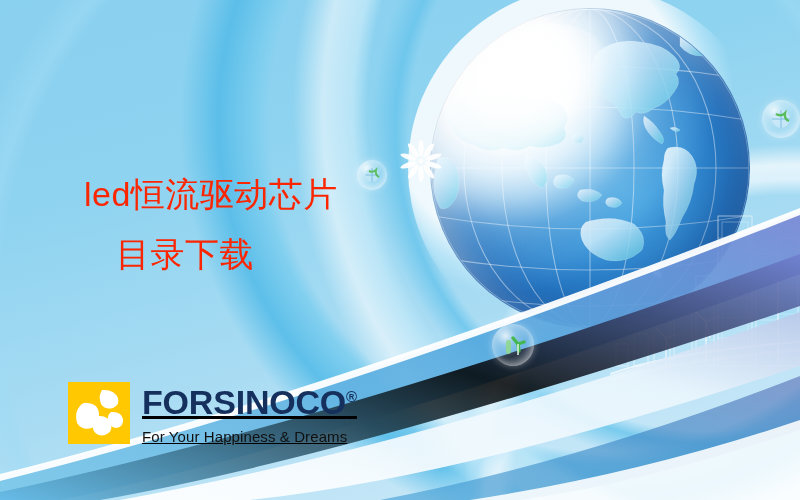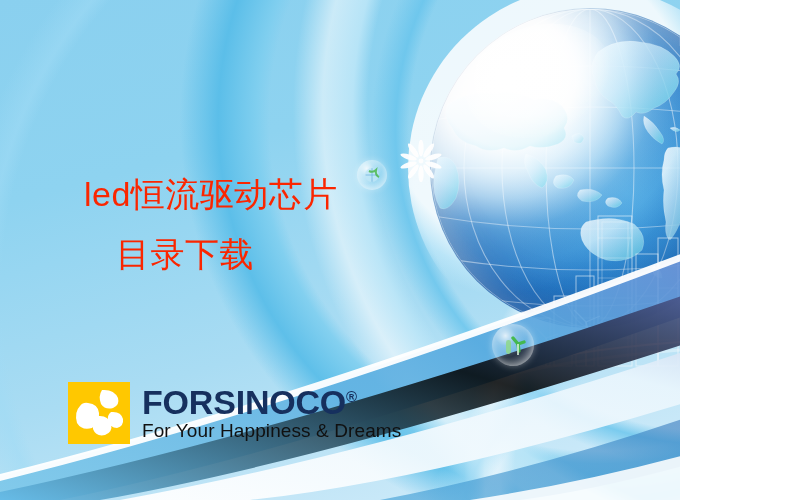--- a/index.html
+++ b/index.html
@@ -7,21 +7,21 @@
     padding: 0;
     background: #ffffff;
   }
   body {
     font-family: "Liberation Sans", sans-serif;
   }
 
   
   #poster {
     position: relative;
-    width: 680px;
+    width: 800px;
     height: 500px;
     overflow: hidden;
     background: linear-gradient(165deg, #8ad0ef 0%, #8ed3f0 30%, #a9dcf3 62%, #c3e6f7 84%, #d6eefb 100%);
   }
 
   .layer { position: absolute; pointer-events: none; }
 
   
   .sw { position: absolute; border-radius: 50%; }
 
@@ -182,20 +182,21 @@
   #headline-line-1 { margin-left: 0px; }
   #headline-line-2 { margin-left: 32px; }
 
   
   #logo {
     position: absolute;
     left: 68px; top: 382px;
     display: flex;
     align-items: flex-start;
     z-index: 6;
+    text-decoration: underline;
   }
   #logo-mark {
     width: 62px; height: 62px;
     background: #ffc800;
     flex: none;
     position: relative;
   }
   #logo-text {
     margin-left: 12px;
     padding-top: 2px;
@@ -209,24 +210,24 @@
     white-space: nowrap;
     font-family: "Liberation Sans", sans-serif;
   }
   #logo-reg {
     font-size: 15px;
     vertical-align: super;
     line-height: 1;
   }
   #logo-tagline {
     color: #101010;
-    font-size: 19px;
+    font-size: 15px;
     line-height: 20px;
     white-space: nowrap;
-    margin-top: 1px;
+    margin-top: 7px;
     letter-spacing: 0.1px;
   }
 </style>
 </head>
 <body>
 
 <div id="poster">
 
   <div class="layer" id="bg-swooshes" style="left:0;top:0;width:800px;height:500px;overflow:hidden;">
     <div class="sw" id="sweep-d"></div>

